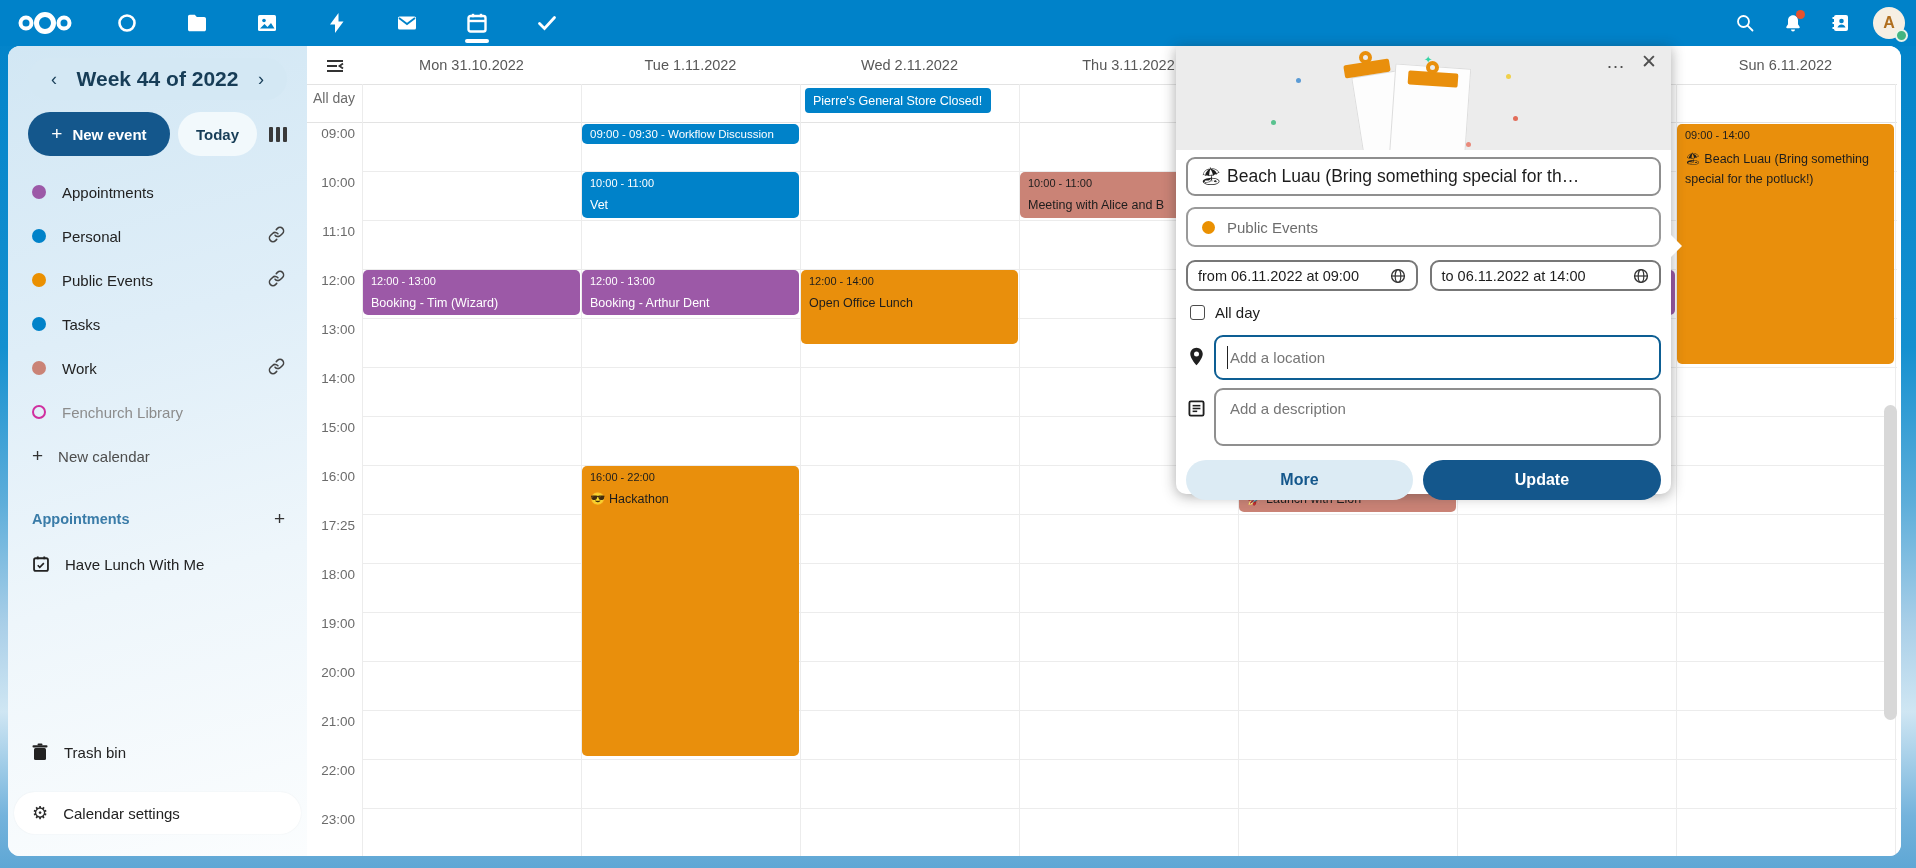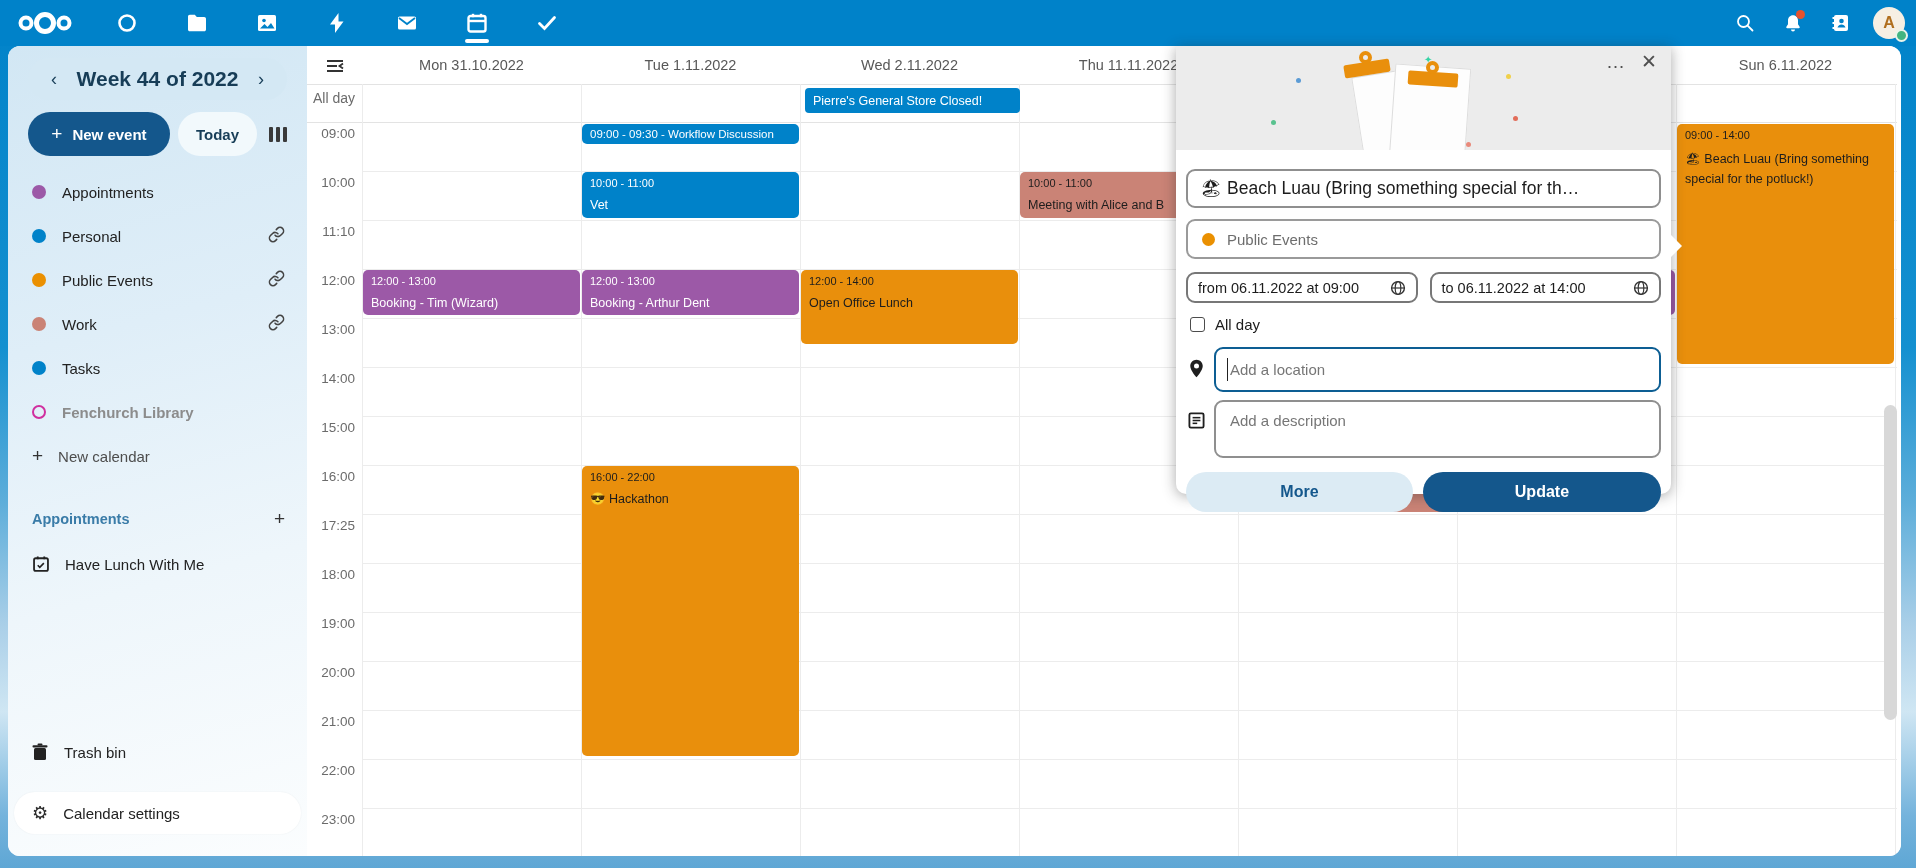--- a/index.html
+++ b/index.html
@@ -30,21 +30,21 @@
   .btn-newevent{height:44px;flex:1;border-radius:22px;background:#14578c;color:#fff;font-weight:bold;font-size:15px;display:flex;align-items:center;justify-content:center;gap:10px;cursor:pointer;}
   .btn-newevent .plus{font-size:19px;font-weight:normal;}
   .btn-today{height:44px;padding:0 18px;border-radius:22px;background:#f2f9fc;color:#173d57;font-weight:bold;font-size:15px;display:flex;align-items:center;cursor:pointer;}
   .viewswitch{display:flex;gap:3px;margin-left:4px;cursor:pointer;}
   .viewswitch i{display:block;width:4px;height:15px;background:#3a3a3a;border-radius:1px;}
   .callist{margin-top:14px;}
   .calrow{height:44px;display:flex;align-items:center;padding:0 22px 0 24px;font-size:15px;color:#222;cursor:pointer;}
   .calrow .dot{width:14px;height:14px;border-radius:50%;flex:none;margin-right:16px;}
   .calrow .ring{width:14px;height:14px;border-radius:50%;flex:none;margin-right:16px;border:2.5px solid #d02f9f;background:transparent;}
   .calrow .cname{flex:1;white-space:nowrap;overflow:hidden;}
-  .calrow.disabled .cname{color:#8c8c8c;font-weight:bold;}
+  .calrow.disabled .cname{color:#8c8c8c;}
   .calrow .share{flex:none;color:#444;}
   .brow-avatar{width:28px;height:28px;border-radius:50%;background:#fcfcfa;color:#4a6458;font-size:14px;font-weight:bold;display:flex;align-items:center;justify-content:center;flex:none;}
   .newcal{height:44px;display:flex;align-items:center;padding:0 24px;font-size:15px;color:#4d4d4d;cursor:pointer;}
   .newcal .plus{font-size:19px;margin-right:15px;color:#333;}
   .sechead{margin:30px 22px 0 24px;display:flex;align-items:center;justify-content:space-between;}
   .sechead .sectitle{color:#3a7ca8;font-weight:bold;font-size:14.5px;}
   .sechead .plus{font-size:19px;color:#333;cursor:pointer;}
   .secitem{height:44px;margin-top:12px;display:flex;align-items:center;padding:0 24px;font-size:15px;color:#222;cursor:pointer;gap:15px;}
   .bottomrows{position:absolute;left:0;bottom:12px;width:100%;}
   .trashrow{height:44px;display:flex;align-items:center;padding:0 24px;font-size:15px;color:#222;gap:16px;cursor:pointer;margin-bottom:18px;}
@@ -83,21 +83,21 @@
   .clip.front{left:232px;top:26px;width:50px;height:14px;transform:rotate(4deg);}
   .clipring{position:absolute;width:13px;height:13px;border:4px solid #e98f0c;border-radius:50%;background:#ececec;}
   .clipring.back{left:183px;top:5px;}
   .clipring.front{left:250px;top:15px;}
   .cdot{position:absolute;border-radius:50%;}
   .spark{position:absolute;font-size:10px;}
   .pop-actions{position:absolute;right:14px;top:6px;display:flex;align-items:center;gap:16px;z-index:3;}
   .pop-actions .pa{color:#4f4f4f;font-size:19px;cursor:pointer;line-height:1;}
   .pop-body{padding:3px 10px 0 10px;}
   .field{border:2px solid #8f8f8f;border-radius:9px;display:flex;align-items:center;background:#fff;}
-  .f-title{height:39px;margin-top:16px;padding:10px 12px;font-size:17.5px;color:#1c1c1c;gap:10px;white-space:nowrap;overflow:hidden;}
+  .f-title{height:39px;margin-top:4px;padding:10px 12px;font-size:17.5px;color:#1c1c1c;gap:10px;white-space:nowrap;overflow:hidden;}
   .f-select{height:40px;margin-top:11px;padding:0 14px;gap:12px;color:#6d6d6d;font-size:15px;border-color:#9a9a9a;}
   .f-select .dot{width:13px;height:13px;border-radius:50%;background:#ea9001;flex:none;}
   .daterow{display:flex;gap:12px;margin-top:13px;}
   .f-date{height:31px;flex:1;padding:0 10px;font-size:14.5px;color:#1c1c1c;justify-content:space-between;border-color:#777;}
   .alldayrow{display:flex;align-items:center;gap:10px;margin:13px 0 0 4px;cursor:pointer;}
   .cbox{width:15px;height:15px;border:1.5px solid #4c4c4c;border-radius:3px;background:#fff;}
   .alabel{font-size:15px;color:#1c1c1c;}
   .iconrow{display:flex;align-items:flex-start;margin-top:14px;gap:8px;}
   .iconrow .ric{width:20px;flex:none;margin-top:12px;display:flex;justify-content:center;}
   .inputwrap{position:relative;flex:1;}
@@ -236,30 +236,30 @@
       </div>
       <div class="calrow">
         <span class="dot" style="background:#ea9001"></span>
         <span class="cname">Public Events</span>
         <span class="share"><svg width="17" height="17" viewBox="0 0 24 24" fill="none" stroke="#444" stroke-width="2.2" stroke-linecap="round">
               <path d="M10 13a5 5 0 0 0 7.5.5l3-3a5 5 0 0 0-7.1-7.1l-1.7 1.7"></path>
               <path d="M14 11a5 5 0 0 0-7.5-.5l-3 3a5 5 0 0 0 7.1 7.1l1.7-1.7"></path>
             </svg></span>
       </div>
       <div class="calrow">
+        <span class="dot" style="background:#0082c9"></span>
+        <span class="cname">Tasks</span>
+      </div>
+      <div class="calrow">
         <span class="dot" style="background:#ca8376"></span>
         <span class="cname">Work</span>
         <span class="share"><svg width="17" height="17" viewBox="0 0 24 24" fill="none" stroke="#444" stroke-width="2.2" stroke-linecap="round">
               <path d="M10 13a5 5 0 0 0 7.5.5l3-3a5 5 0 0 0-7.1-7.1l-1.7 1.7"></path>
               <path d="M14 11a5 5 0 0 0-7.5-.5l-3 3a5 5 0 0 0 7.1 7.1l1.7-1.7"></path>
             </svg></span>
-      </div>
-      <div class="calrow">
-        <span class="dot" style="background:#0082c9"></span>
-        <span class="cname">Tasks</span>
       </div>
       <div class="calrow disabled">
         <span class="ring"></span>
         <span class="cname">Fenchurch Library</span>
       </div>
     </div>
 
     <div class="newcal">
       <span class="plus">+</span>
       <span>New calendar</span>
@@ -309,21 +309,21 @@
     <div class="dayhead" style="left:55px">
         <span>Mon 31.10.2022</span>
       </div>
     <div class="dayhead" style="left:274px">
         <span>Tue 1.11.2022</span>
       </div>
     <div class="dayhead" style="left:493px">
         <span>Wed 2.11.2022</span>
       </div>
     <div class="dayhead" style="left:712px">
-        <span>Thu 11.11.2022</span>
+        <span>Thu 3.11.2022</span>
       </div>
     <div class="dayhead" style="left:931px">
         <span>Fri 4.11.2022</span>
       </div>
     <div class="dayhead" style="left:1150px">
         <span>Sat 5.11.2022</span>
       </div>
     <div class="dayhead" style="left:1369px">
         <span>Sun 6.11.2022</span>
       </div>
@@ -365,21 +365,21 @@
     <div class="tlabel" style="top:374px">15:00</div>
     <div class="tlabel" style="top:423px">16:00</div>
     <div class="tlabel" style="top:472px">17:25</div>
     <div class="tlabel" style="top:521px">18:00</div>
     <div class="tlabel" style="top:570px">19:00</div>
     <div class="tlabel" style="top:619px">20:00</div>
     <div class="tlabel" style="top:668px">21:00</div>
     <div class="tlabel" style="top:717px">22:00</div>
     <div class="tlabel" style="top:766px">23:00</div>
 
-    <div class="adev" style="left:498px;top:42px;width:215px;height:25px">
+    <div class="adev" style="left:498px;top:42px;width:186px;height:25px">
       <span>Pierre's General Store Closed!</span>
     </div>
 
     <div class="ev ev-purple" style="left:56px;top:224px;height:45px">
       <div class="evtime">12:00 - 13:00</div>
       <div class="evtitle">Booking - Tim (Wizard)</div>
     </div>
     <div class="ev ev-blue compact" style="left:275px;top:78px;height:20px">
       <div class="evtitle">09:00 - 09:30 - Workflow Discussion</div>
     </div>

